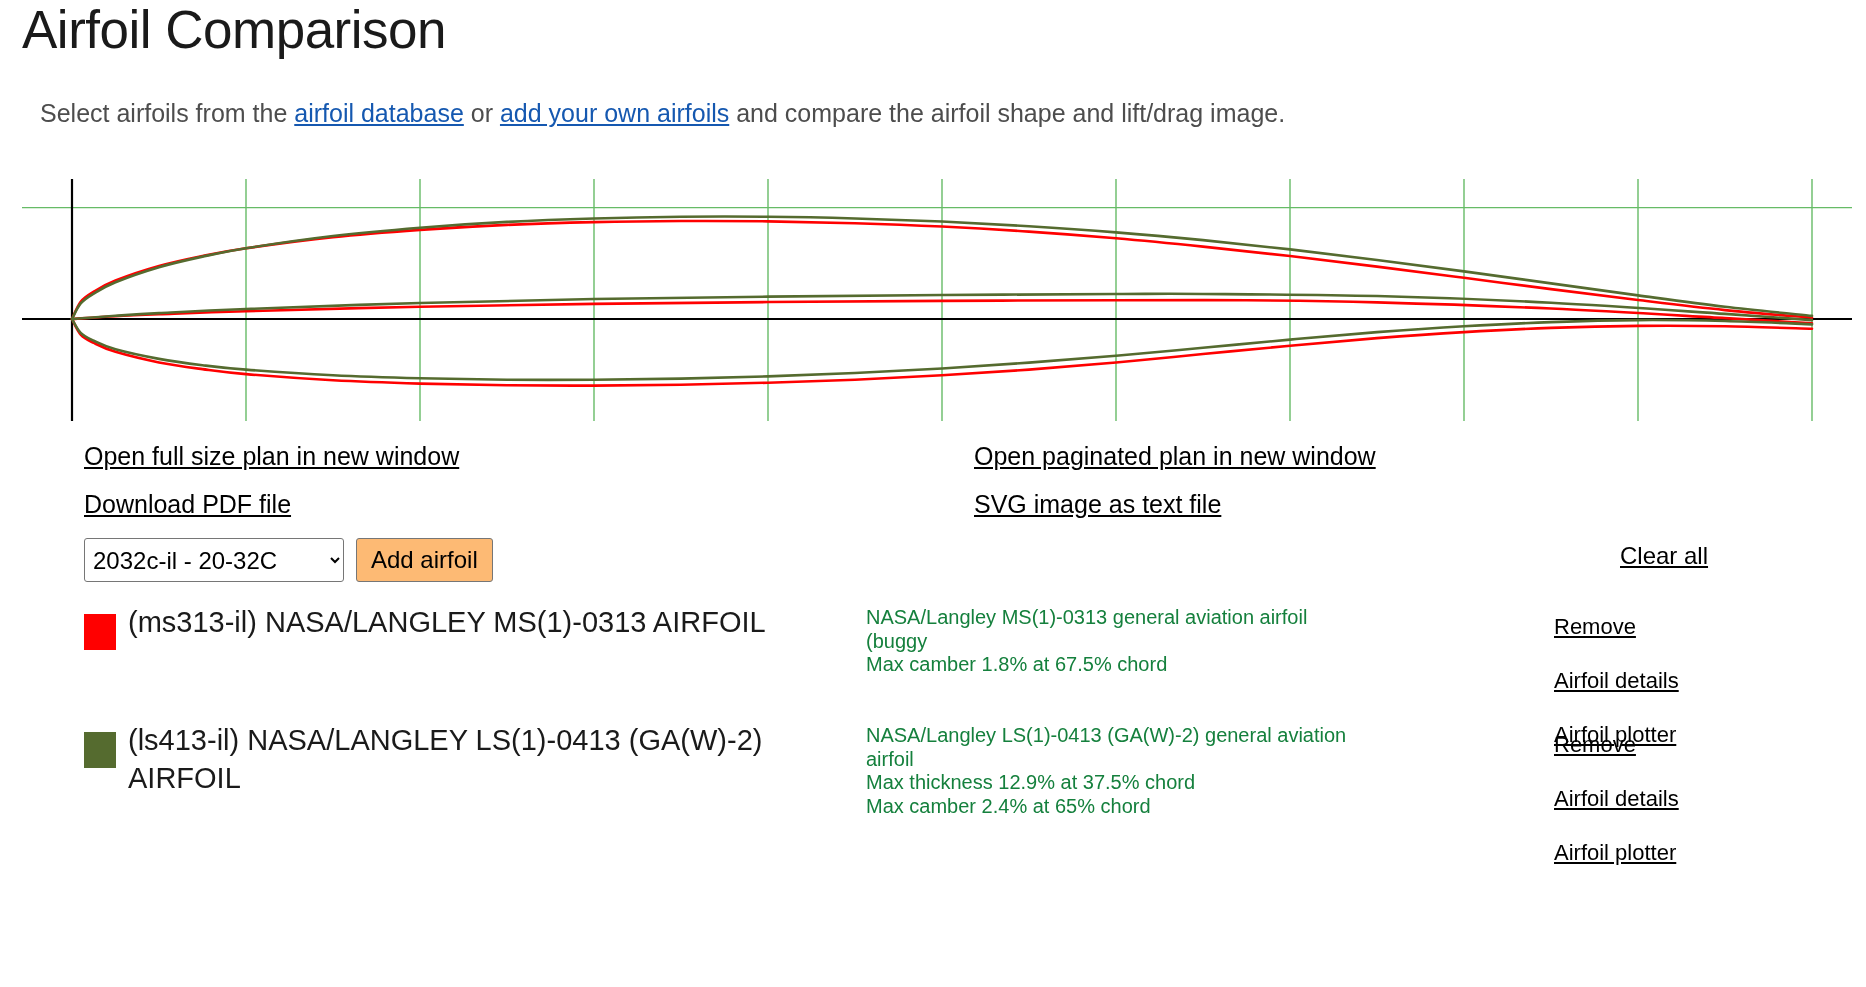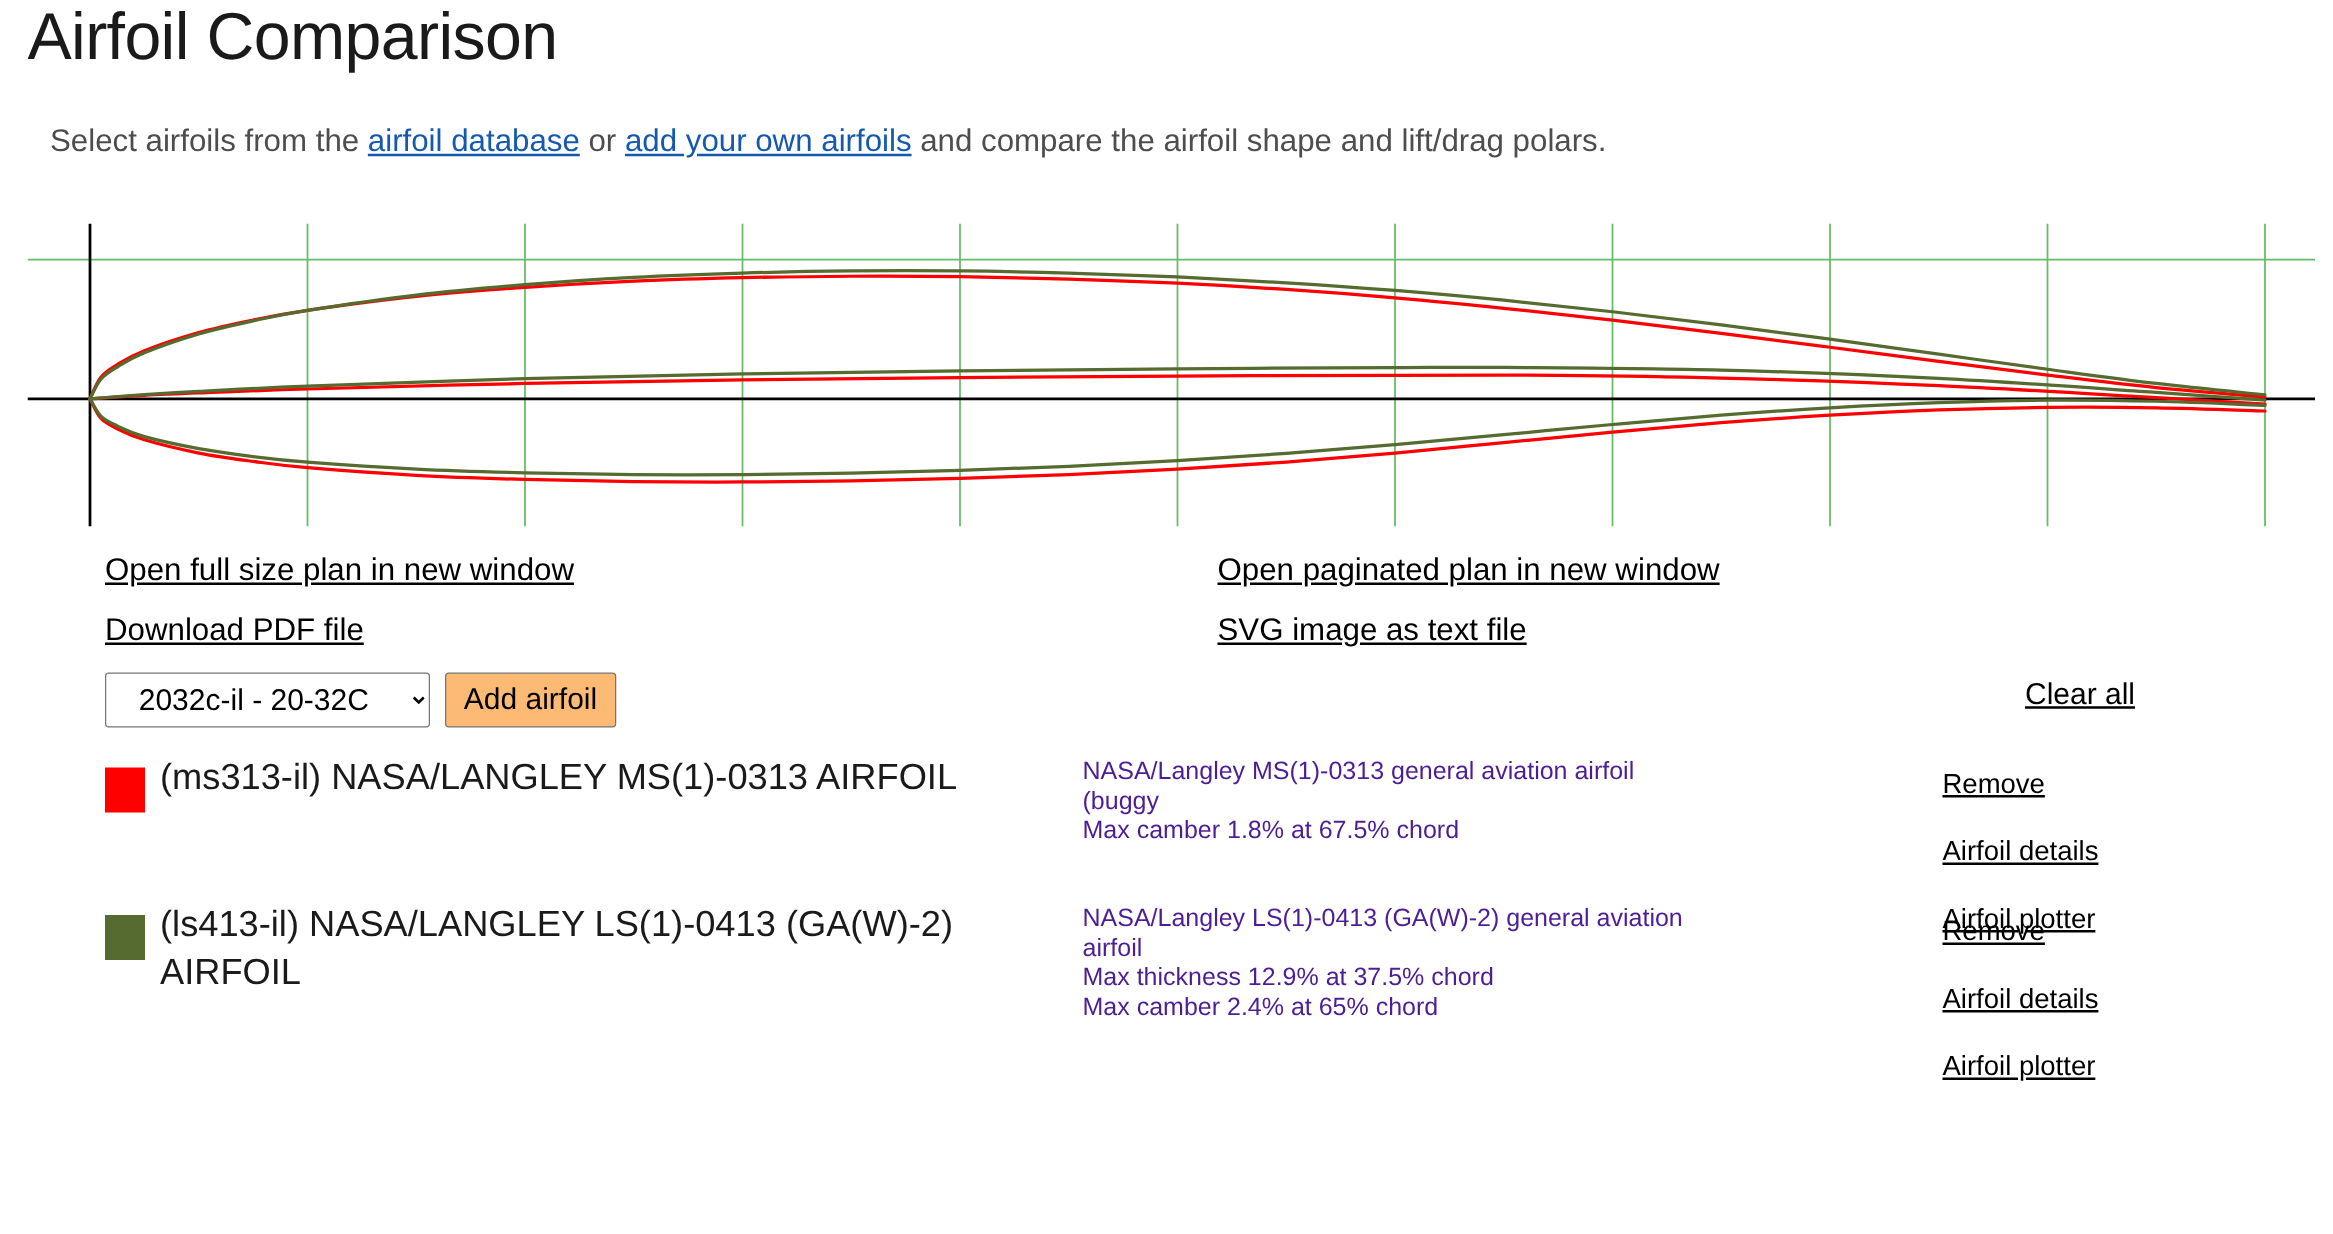--- a/index.html
+++ b/index.html
@@ -77,21 +77,21 @@
   .selector-row {
     display: flex;
     align-items: center;
     margin-top: 8px;
     margin-left: 62px;
     position: relative;
   }
   select.airfoil-select {
     font-family: "Liberation Sans", sans-serif;
     font-size: 24px;
-    padding: 2px 22px;
+    padding: 2px 4px;
     width: 260px;
     height: 44px;
     border: 1px solid #767676;
     border-radius: 3px;
     background: #ffffff;
     color: #000;
     box-sizing: border-box;
   }
   button.add-airfoil {
     font-family: "Liberation Sans", sans-serif;
@@ -138,21 +138,21 @@
     font-size: 29px;
     line-height: 1.28;
     color: #1a1a1a;
     padding-top: 4px;
   }
   .entry-desc {
     width: 520px;
     margin-left: 38px;
     font-size: 20px;
     line-height: 1.17;
-    color: #4c1d95;
+    color: #15803d;
     padding-top: 6px;
   }
   .entry-desc div { white-space: pre-wrap; }
   .entry-actions {
     position: absolute;
     left: 1470px;
     top: 14px;
     font-size: 22px;
     line-height: 1.17;
     display: flex;
@@ -161,21 +161,21 @@
   }
   .entry-actions a { display: block; }
 </style>
 </head>
 <body>
 
 <div class="page">
 
   <h1 class="page-title">Airfoil Comparison</h1>
 
-  <p class="intro"><span>Select airfoils from the </span><a href="#">airfoil database</a><span> or </span><a href="#">add your own airfoils</a><span> and compare the airfoil shape and lift/drag polars.</span></p>
+  <p class="intro"><span>Select airfoils from the </span><a href="#">airfoil database</a><span> or </span><a href="#">add your own airfoils</a><span> and compare the airfoil shape and lift/drag image.</span></p>
 
   <div class="plot-wrap">
     <svg id="airfoil-svg" width="1830" height="258" viewBox="0 0 1830 258">
         <line x1="224" y1="8" x2="224" y2="250" stroke="#66bb66" stroke-width="1.4"></line>
         <line x1="398" y1="8" x2="398" y2="250" stroke="#66bb66" stroke-width="1.4"></line>
         <line x1="572" y1="8" x2="572" y2="250" stroke="#66bb66" stroke-width="1.4"></line>
         <line x1="746" y1="8" x2="746" y2="250" stroke="#66bb66" stroke-width="1.4"></line>
         <line x1="920" y1="8" x2="920" y2="250" stroke="#66bb66" stroke-width="1.4"></line>
         <line x1="1094" y1="8" x2="1094" y2="250" stroke="#66bb66" stroke-width="1.4"></line>
         <line x1="1268" y1="8" x2="1268" y2="250" stroke="#66bb66" stroke-width="1.4"></line>

